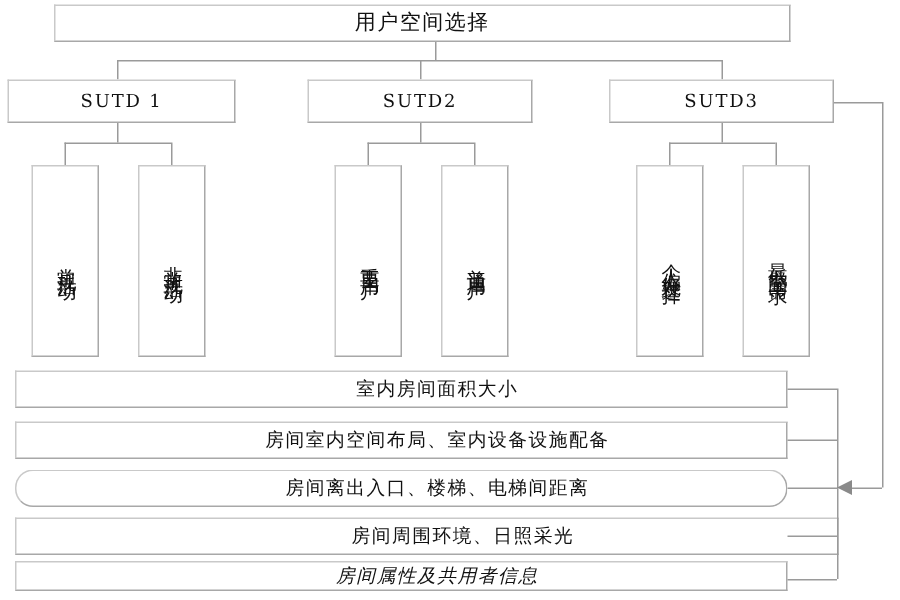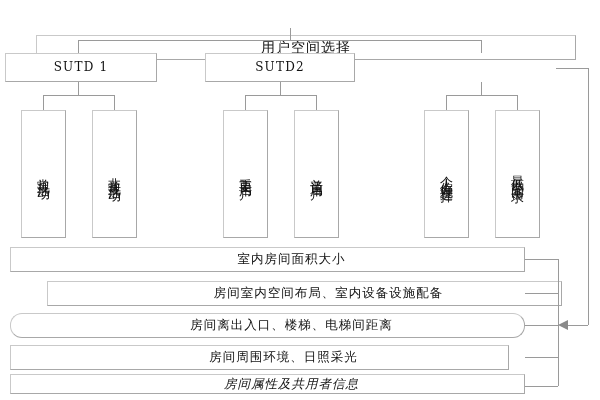--- a/index.html
+++ b/index.html
@@ -55,35 +55,38 @@
     border-top:5px solid transparent;
     border-bottom:5px solid transparent;
     border-right:10px solid #8a8a8a;
   }
 </style>
 </head>
 <body>
 
 <div id="stage">
 
-  <div class="box root" style="left:36px;top:3px;width:540px;height:25px;margin-top:32px;">
+  <div class="box root" style="left:36px;top:3px;width:491px;height:25px;">
     <span>用户空间选择</span>
   </div>
 
   <div class="ln v" style="left:290px;top:28px;height:12px;"></div>
   <div class="ln h" style="left:78px;top:40px;width:404px;"></div>
   <div class="ln v" style="left:78px;top:40px;height:13px;"></div>
   <div class="ln v" style="left:280px;top:40px;height:13px;"></div>
   <div class="ln v" style="left:481px;top:40px;height:13px;"></div>
 
   <div class="box tier" style="left:5px;top:53px;width:152px;height:29px;">
     <span>SUTD 1</span>
   </div>
   <div class="box tier" style="left:205px;top:53px;width:150px;height:29px;justify-content:center;">
     <span>SUTD2</span>
+  </div>
+  <div class="box tier" style="left:406px;top:53px;width:150px;height:29px;">
+    <span>SUTD3</span>
   </div>
 
   <div class="ln v" style="left:78px;top:82px;height:13px;"></div>
   <div class="ln h" style="left:43px;top:95px;width:71px;"></div>
   <div class="ln v" style="left:43px;top:95px;height:15px;"></div>
   <div class="ln v" style="left:114px;top:95px;height:15px;"></div>
 
   <div class="ln v" style="left:280px;top:82px;height:13px;"></div>
   <div class="ln h" style="left:245px;top:95px;width:71px;"></div>
   <div class="ln v" style="left:245px;top:95px;height:15px;"></div>
@@ -111,27 +114,27 @@
   <div class="box vert" style="left:424px;top:110px;width:45px;height:128px;">
     <span class="vtext">个人偏好选择</span>
   </div>
   <div class="box vert" style="left:495px;top:110px;width:45px;height:128px;">
     <span class="vtext">最低空间需求</span>
   </div>
 
   <div class="box bar" style="left:10px;top:247px;width:515px;height:25px;">
     <span>室内房间面积大小</span>
   </div>
-  <div class="box bar" style="left:10px;top:281px;width:515px;height:25px;margin-left:37px;">
+  <div class="box bar" style="left:10px;top:281px;width:515px;height:25px;">
     <span>房间室内空间布局、室内设备设施配备</span>
   </div>
   <div class="box bar" style="left:10px;top:313px;width:515px;height:25px;border-radius:12px;">
     <span>房间离出入口、楼梯、电梯间距离</span>
   </div>
-  <div class="box bar" style="left:10px;top:345px;width:499px;height:25px;">
+  <div class="box bar" style="left:10px;top:345px;width:549px;height:25px;">
     <span>房间周围环境、日照采光</span>
   </div>
   <div class="box bar" style="left:10px;top:374px;width:515px;height:20px;font-style:italic;">
     <span>房间属性及共用者信息</span>
   </div>
 
   <div class="ln h" style="left:525px;top:259px;width:33px;"></div>
   <div class="ln h" style="left:525px;top:293px;width:33px;"></div>
   <div class="ln h" style="left:525px;top:325px;width:33px;"></div>
   <div class="ln h" style="left:525px;top:357px;width:33px;"></div>

